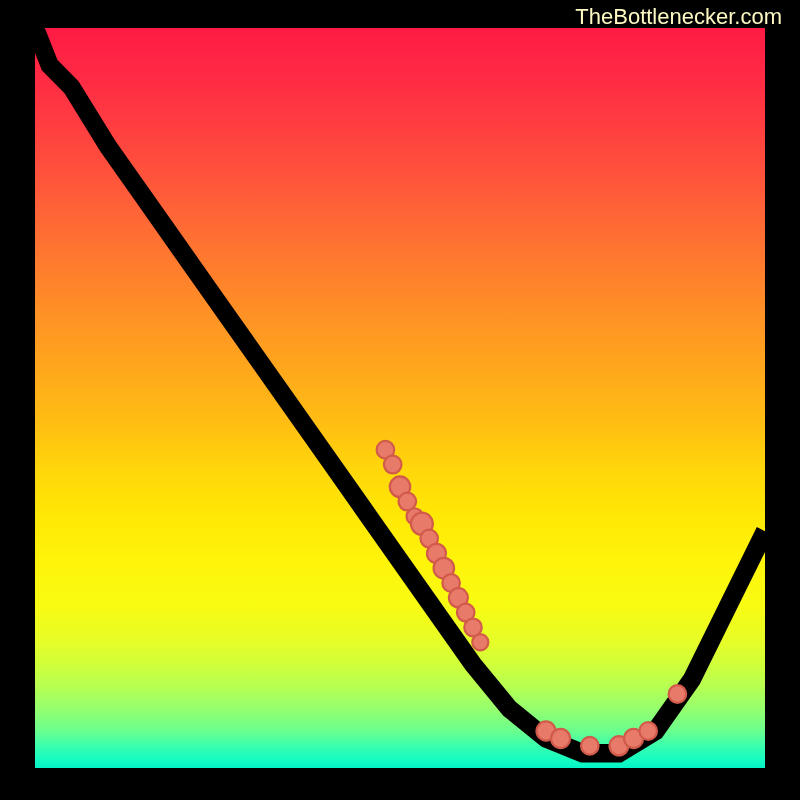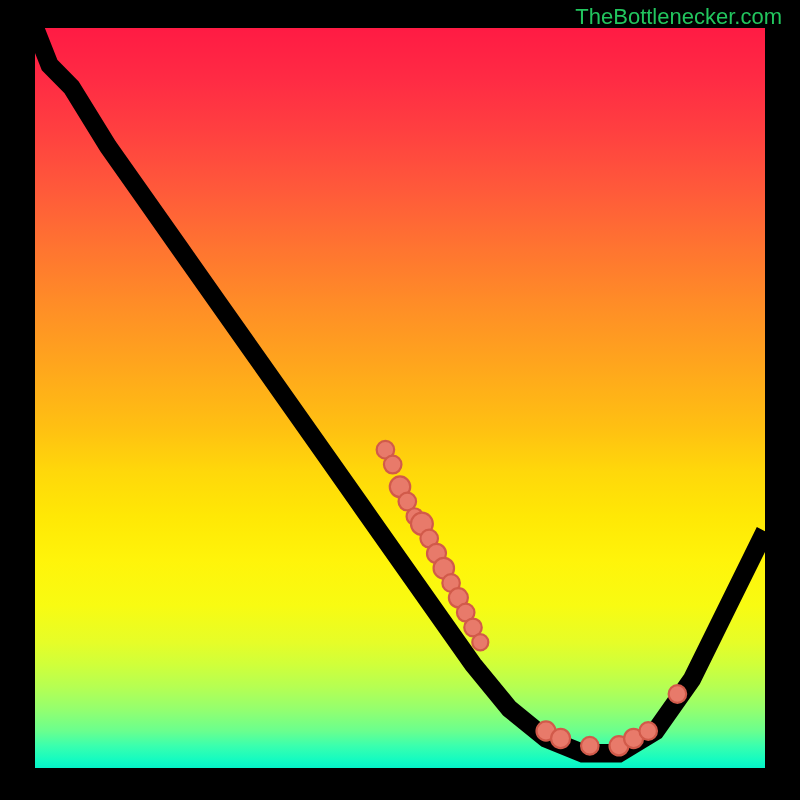--- a/index.html
+++ b/index.html
@@ -9,21 +9,21 @@
     background: #000;
     position: relative;
     overflow: hidden;
   }
   .watermark {
     position: absolute;
     top: 4px;
     right: 18px;
     font-family: Arial, sans-serif;
     font-size: 22px;
-    color: #22c55e;
+    color: #fef9c3;
     font-weight: 500;
     z-index: 10;
   }
   .plot-area {
     position: absolute;
     left: 35px;
     top: 28px;
     width: 730px;
     height: 740px;
   }

